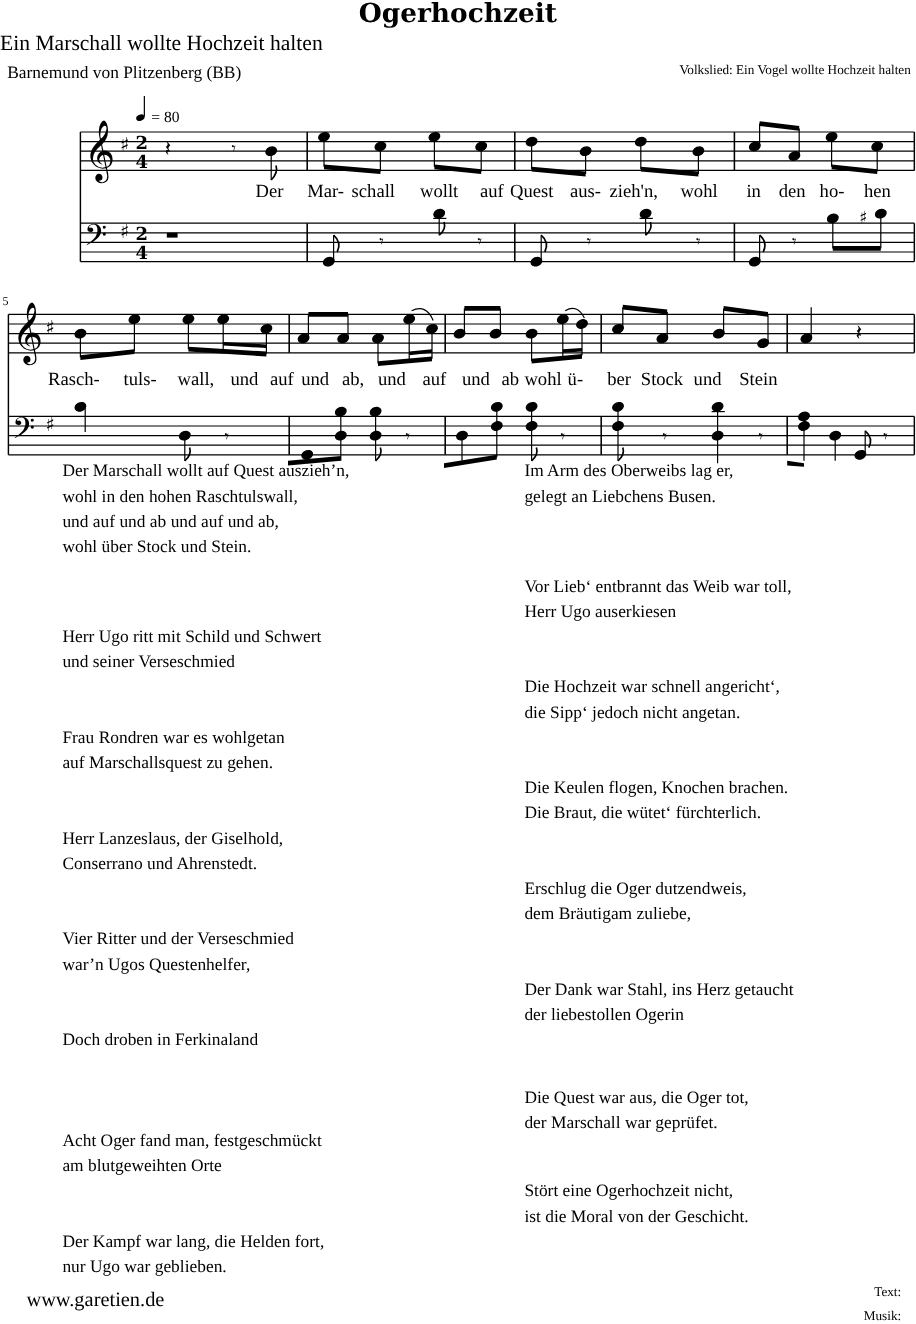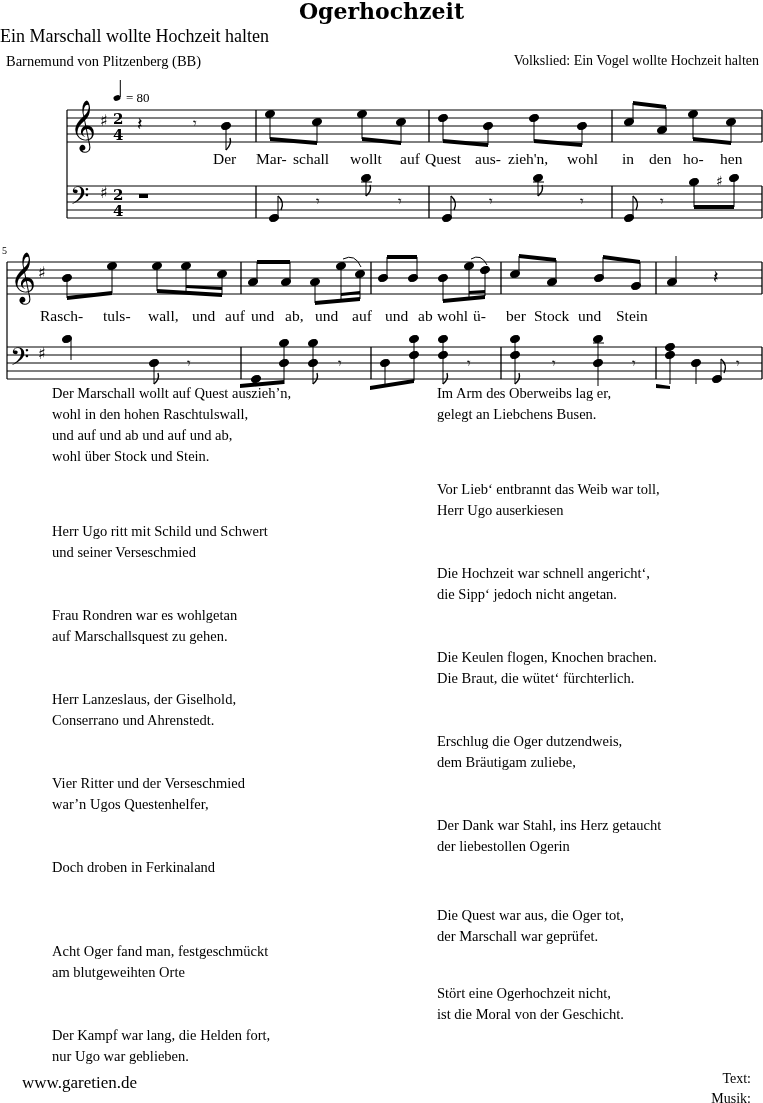--- a/index.html
+++ b/index.html
@@ -3,28 +3,28 @@
 <meta charset="utf-8">
 <style>
   html, body { margin: 0; padding: 0; background: #ffffff; }
   body { width: 763px; height: 1103px; position: relative; overflow: hidden;
          font-family: "DejaVu Serif", "Liberation Serif", serif; color: #000; }
   .title { position: absolute; top: -2px; left: 0; width: 763px; text-align: center;
            font-family: "DejaVu Serif", serif; font-weight: bold; font-size: 22px; }
   .subtitle { position: absolute; top: 26px; left: 0; width: 763px; text-align: left;
               font-family: "Liberation Serif", serif; font-size: 18px; }
   .composer-left { position: absolute; top: 53px; left: 6px; font-family: "Liberation Serif", serif; font-size: 14.5px; }
-  .composer-right { position: absolute; top: 53px; right: 4px; font-family: "Liberation Serif", serif; font-size: 14px; }
+  .composer-right { position: absolute; top: 53px; right: 4px; font-family: "Liberation Serif", serif; font-size: 11px; }
   svg.score { position: absolute; top: 0; left: 0; }
   .lyric { font-family: "Liberation Serif", serif; font-size: 15.5px; }
   .verses { position: absolute; font-family: "Liberation Serif", serif; font-size: 14.5px; line-height: 21px; }
   .verse { position: absolute; white-space: nowrap; }
   .verse div { height: 21px; }
   .footer-url { position: absolute; left: 22px; top: 1073px; font-family: "Liberation Serif", serif; font-size: 17px; }
-  .footer-credit { position: absolute; right: 12px; font-family: "Liberation Serif", serif; font-size: 14px; }
+  .footer-credit { position: absolute; right: 12px; font-family: "Liberation Serif", serif; font-size: 11px; }
 </style>
 </head>
 <body>
 
 <div class="title">Ogerhochzeit</div>
 <div class="subtitle">Ein Marschall wollte Hochzeit halten</div>
 <div class="composer-left">Barnemund von Plitzenberg (BB)</div>
 <div class="composer-right">Volkslied: Ein Vogel wollte Hochzeit halten</div>
 
 <svg class="score" width="763" height="390" viewBox="0 0 763 390">

